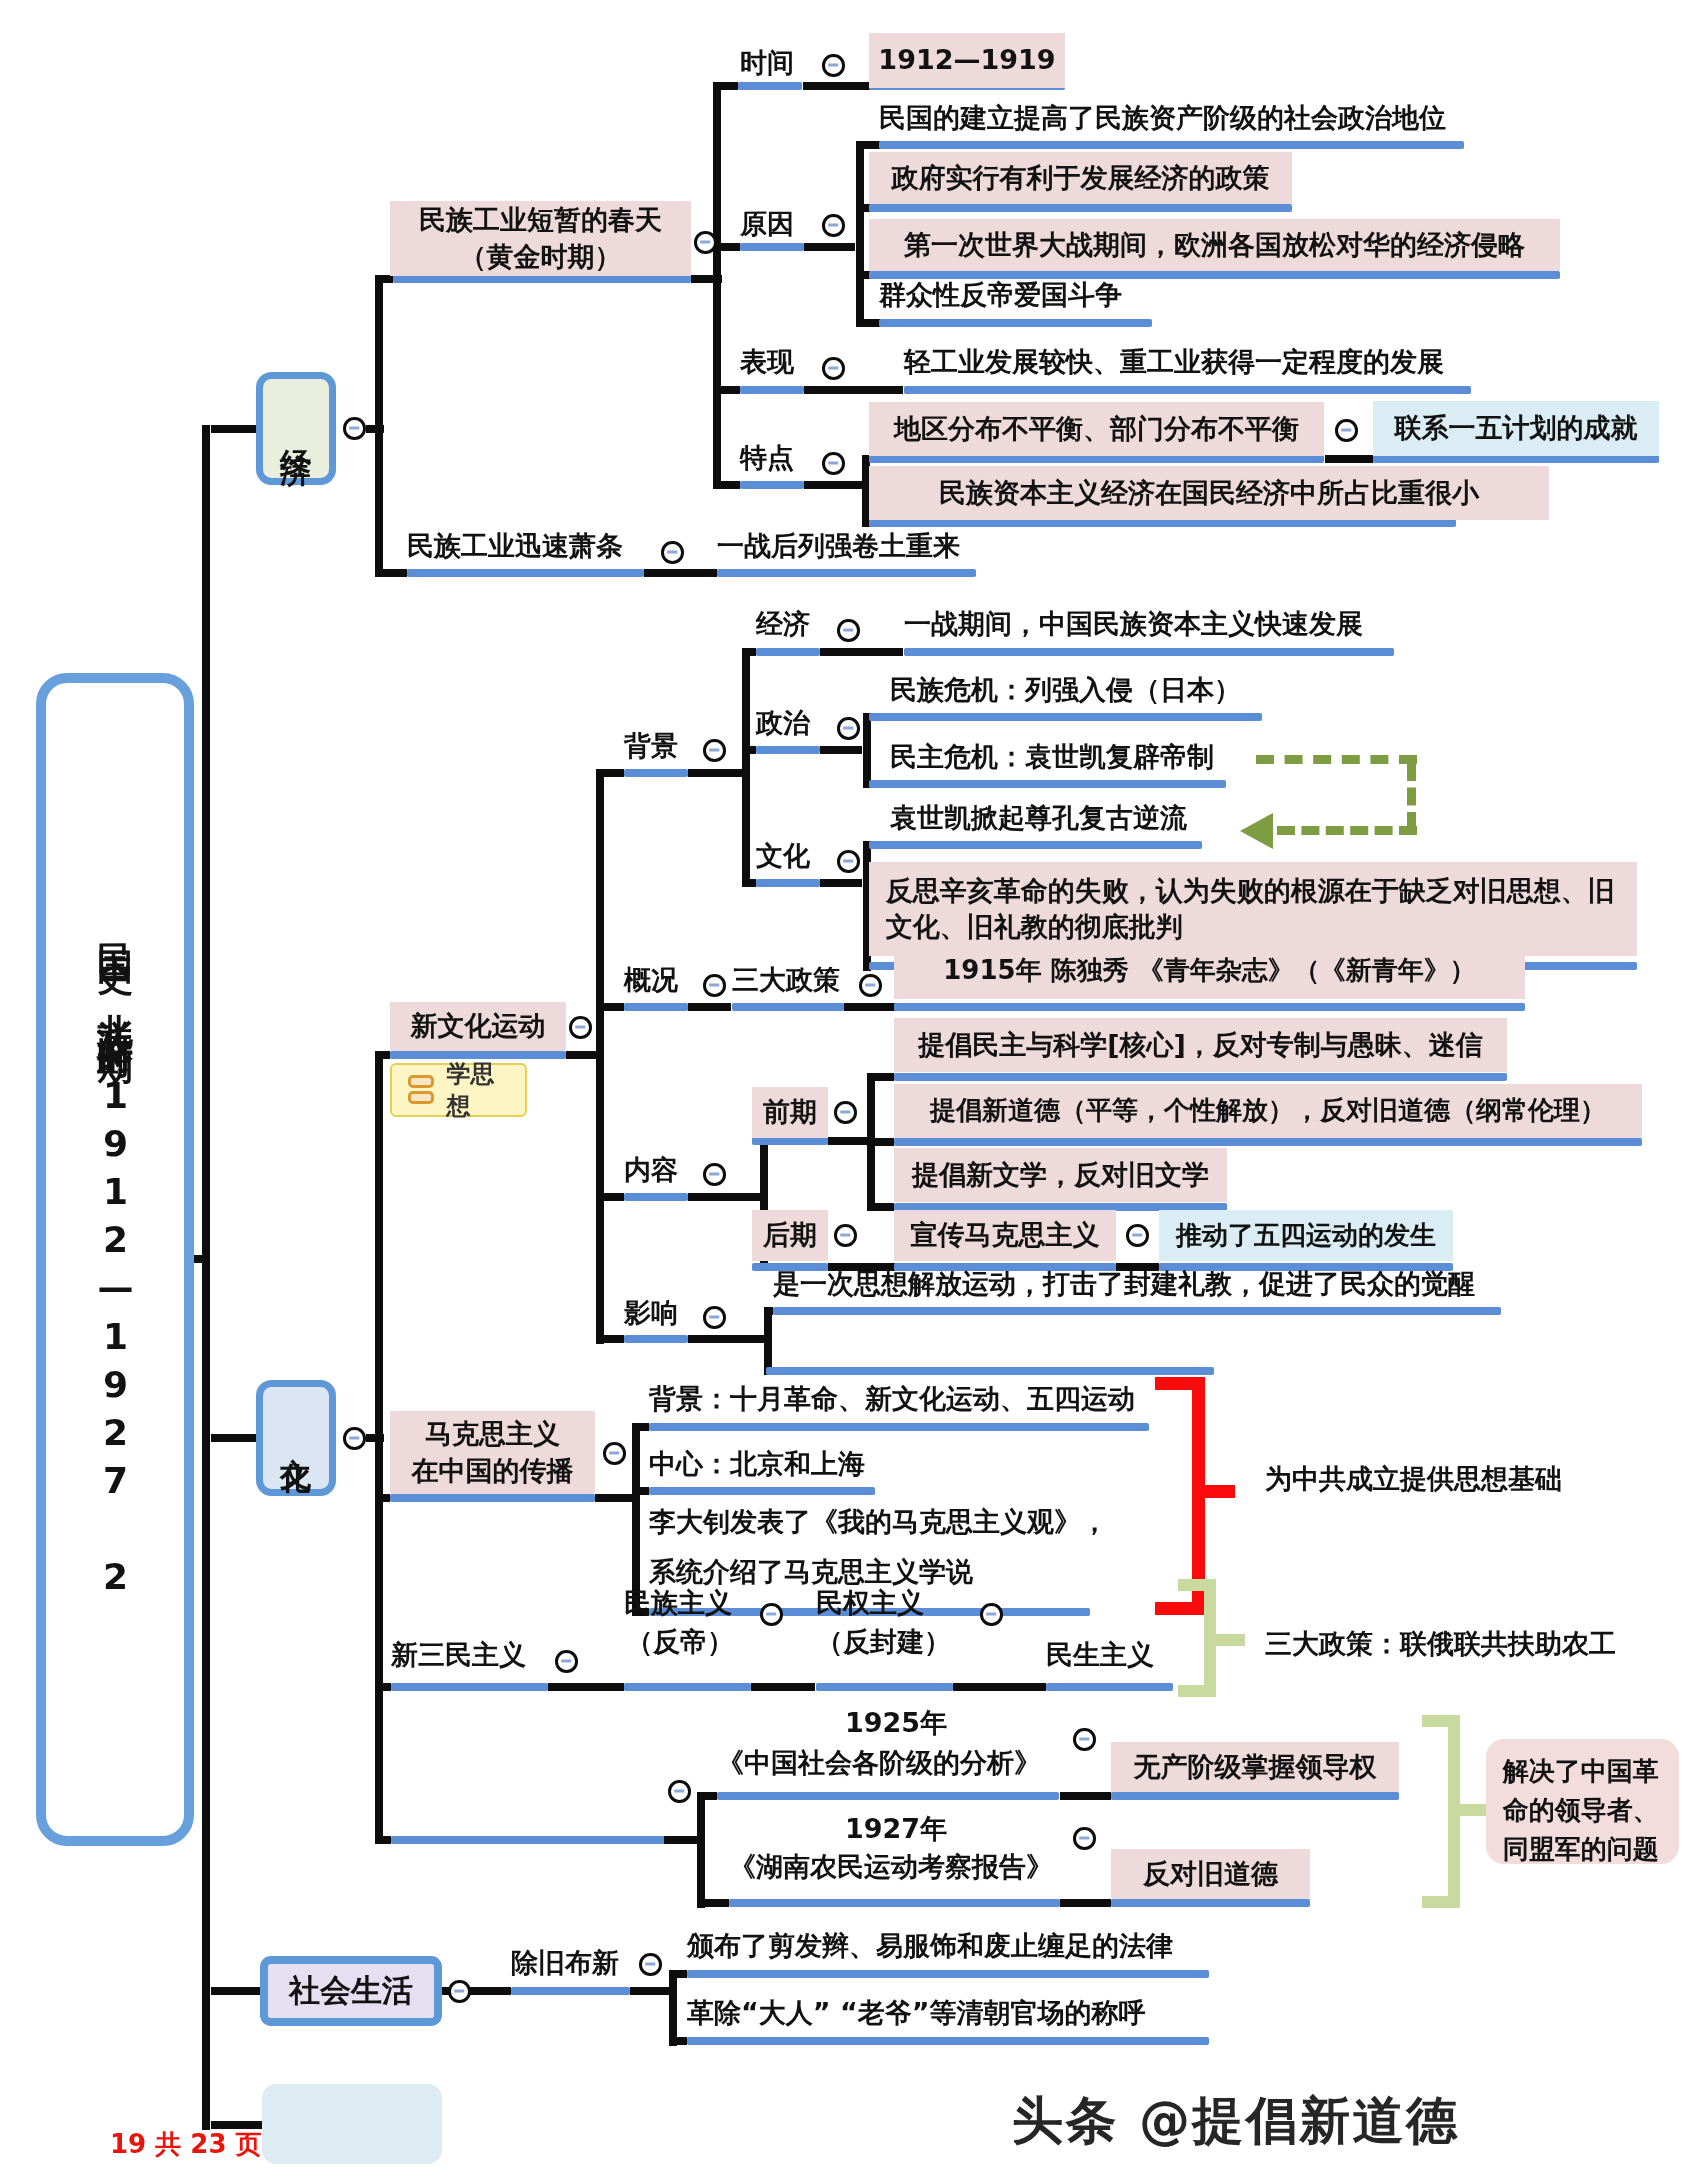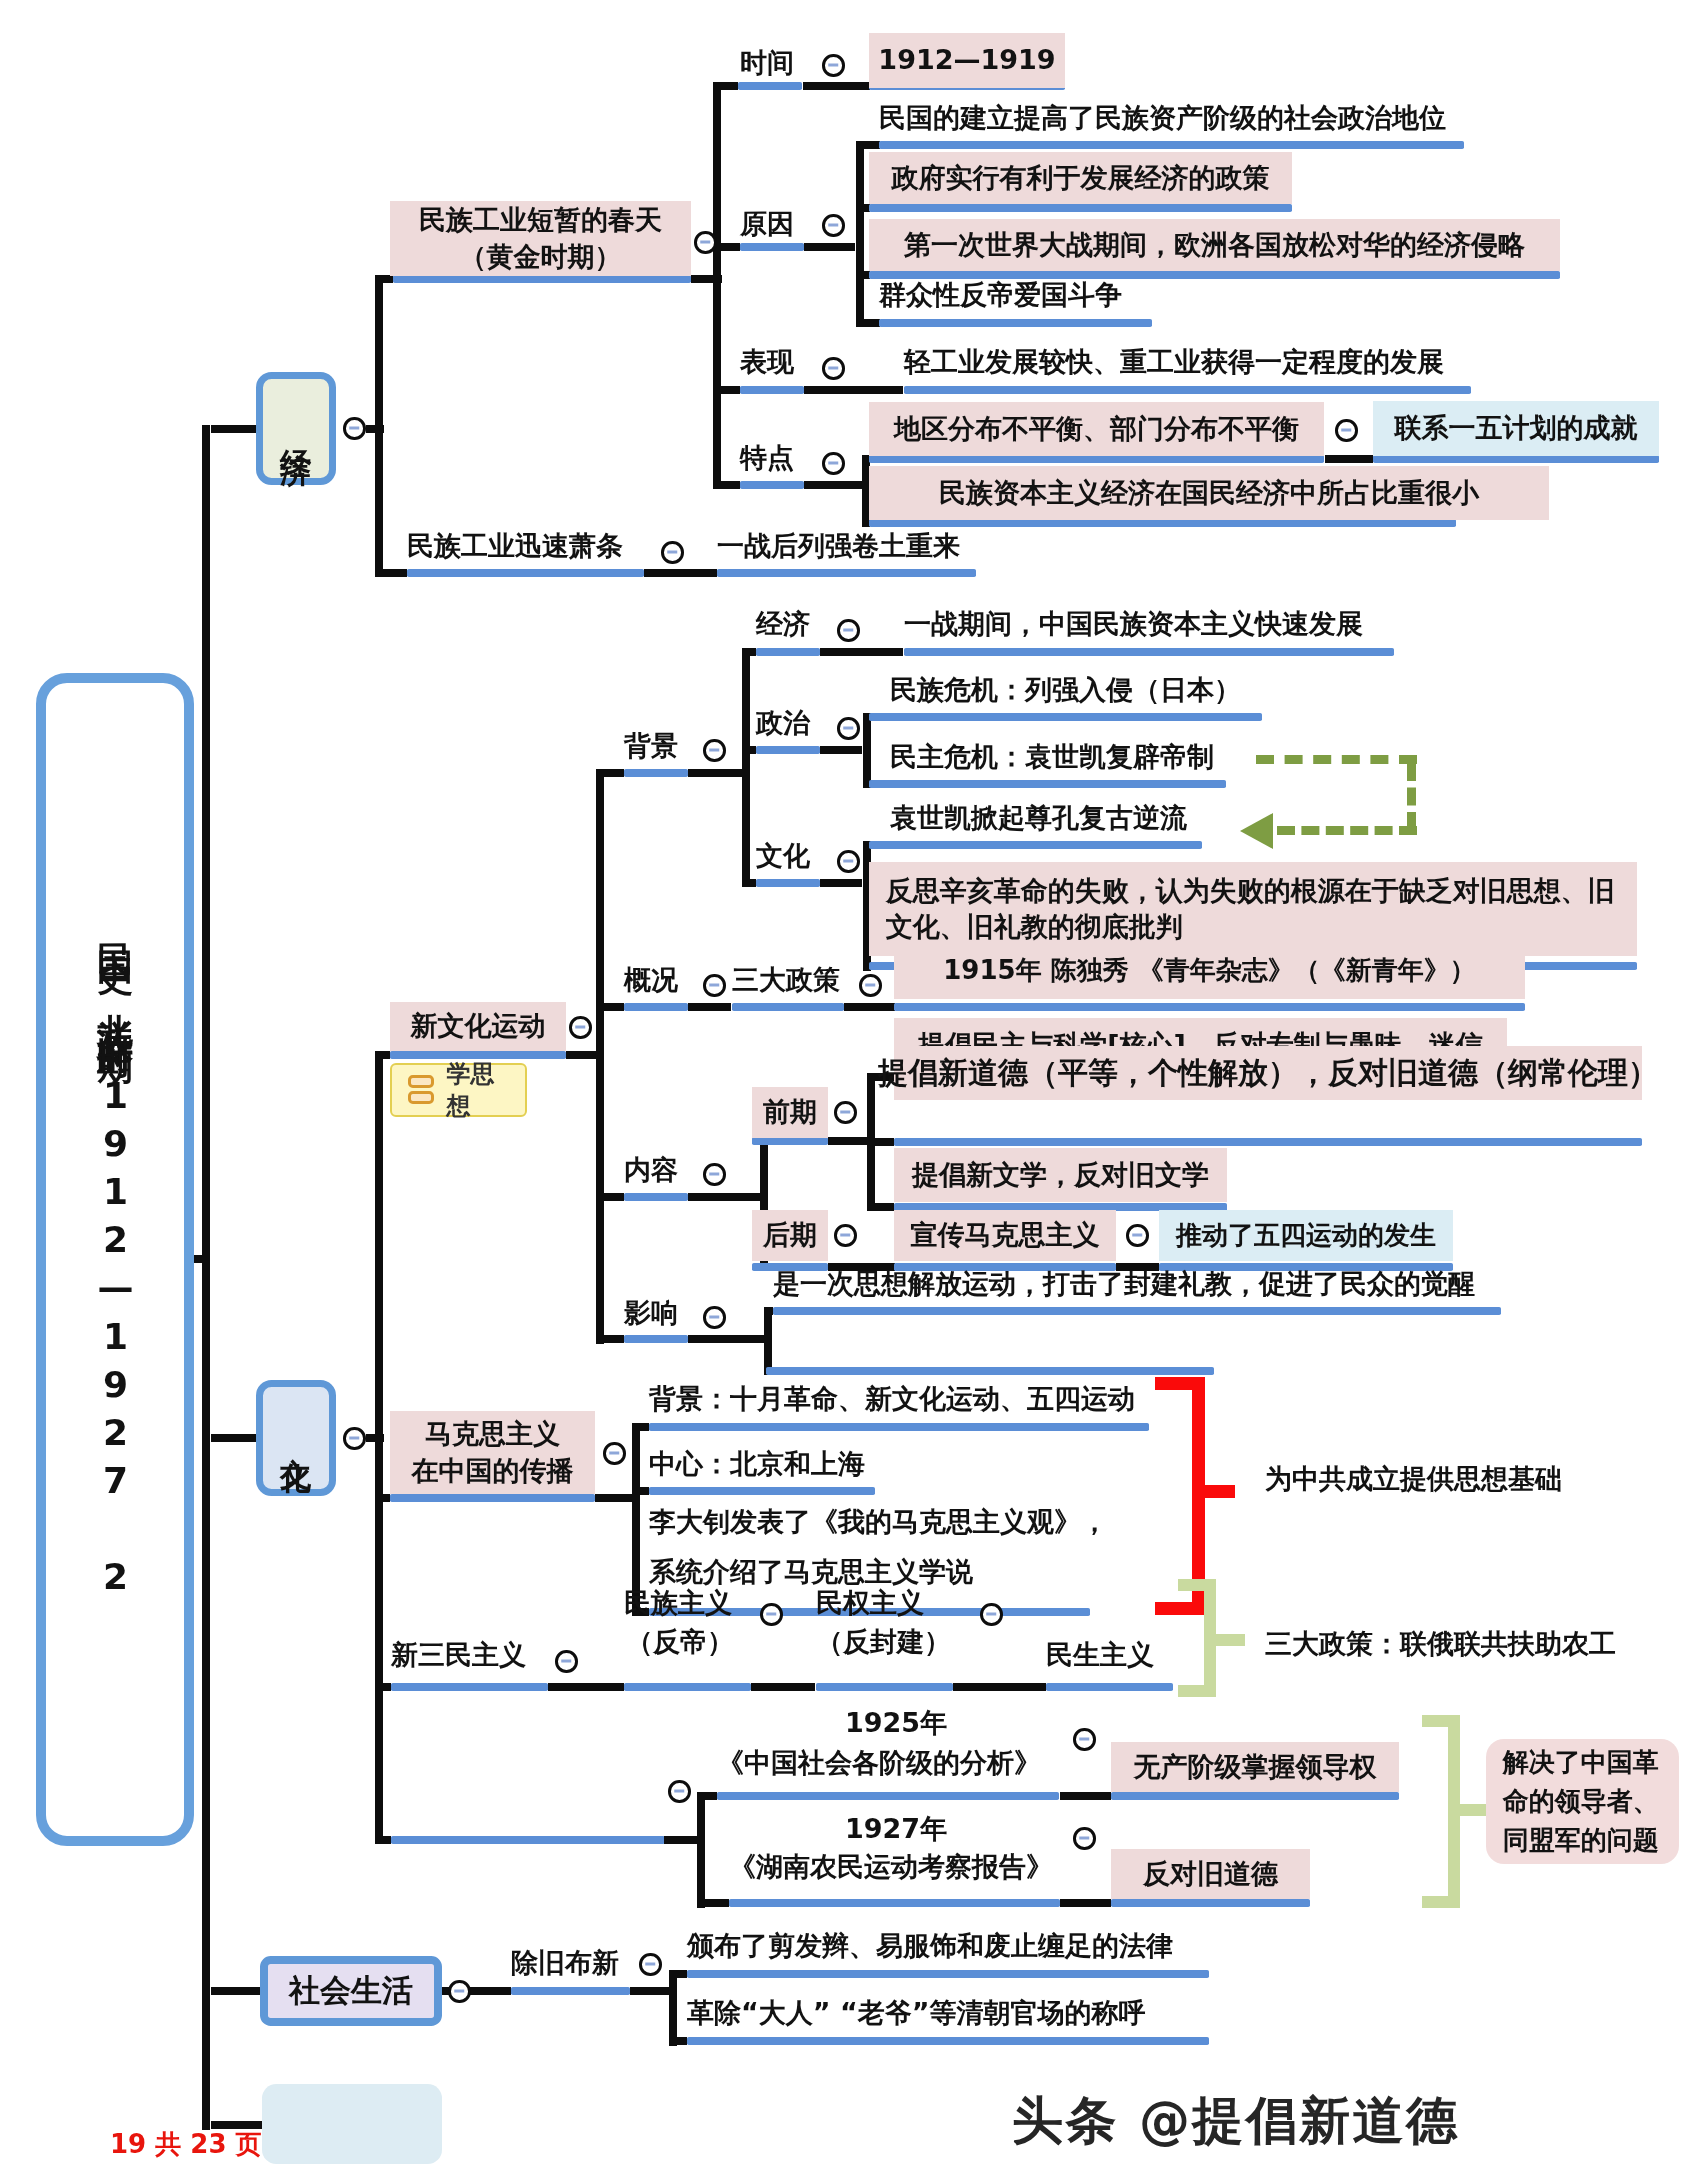--- a/index.html
+++ b/index.html
@@ -34,21 +34,21 @@
   .note .ic::before{top:1.2px}.note .ic::after{top:17.3px}
   
   .rd{position:absolute;background:#fa0a0a;z-index:3;}
   .gn{position:absolute;background:#c9da9f;z-index:3;}
   
   .dsh-h{position:absolute;height:0;border-top:9.5px dashed #7e9d43;z-index:3;}
   .dsh-v{position:absolute;width:0;border-left:9.5px dashed #7e9d43;z-index:3;}
   .arrw{position:absolute;width:0;height:0;border-top:18px solid transparent;border-bottom:18px solid transparent;border-right:33px solid #7e9d43;z-index:3;}
   
   .gbox{position:absolute;background:#f2dcdc;border-radius:18px;font-size:26px;font-weight:700;color:#121212;
-        display:flex;align-items:center;padding:13px 16.7px;line-height:1.5;box-sizing:border-box;z-index:4;}
+        display:flex;padding:13px 16.7px;line-height:1.5;box-sizing:border-box;z-index:4;}
   .gbox .wrap{white-space:normal;width:160px;text-align:left;}
   .page{position:absolute;left:110px;top:2127px;font-size:26px;font-weight:700;color:#e8150d;z-index:7;}
   .wm{position:absolute;left:1012px;top:2087px;font-size:51px;font-weight:700;color:#262626;letter-spacing:2.4px;z-index:7;}
   .empty{position:absolute;left:262px;top:2084px;width:180px;height:80px;background:#ddecf3;border-radius:14.3px;z-index:4;}
 </style>
 </head>
 <body>
 
 <div class="canvas">
 
@@ -245,21 +245,21 @@
   </div>
   <span class="tg" style="left:834px;top:1101px"></span>
   <i class="bl" style="left:752px;top:1137px;width:76px"></i>
   <i class="hl" style="left:828px;top:1137px;width:39px"></i>
   <i class="vl" style="left:867px;top:1073px;height:138px"></i>
   <div class="bx" style="left:894px;top:1018px;width:613px;height:54px">
     <span>提倡民主与科学[核心]，反对专制与愚昧、迷信</span>
   </div>
   <i class="hl" style="left:867px;top:1073px;width:27px"></i>
   <i class="bl" style="left:894px;top:1073px;width:613px"></i>
-  <div class="bx" style="left:894px;top:1046px;width:748px;height:54px;font-size:30px">
+  <div class="bx" style="left:894px;top:1084px;width:748px;height:54px;font-size:26px">
     <span>提倡新道德（平等，个性解放），反对旧道德（纲常伦理）</span>
   </div>
   <i class="hl" style="left:867px;top:1138px;width:27px"></i>
   <i class="bl" style="left:894px;top:1138px;width:748px"></i>
   <div class="bx" style="left:894px;top:1148px;width:333px;height:54px">
     <span>提倡新文学，反对旧文学</span>
   </div>
   <i class="hl" style="left:867px;top:1203px;width:27px"></i>
   <i class="bl" style="left:894px;top:1203px;width:333px"></i>
 

